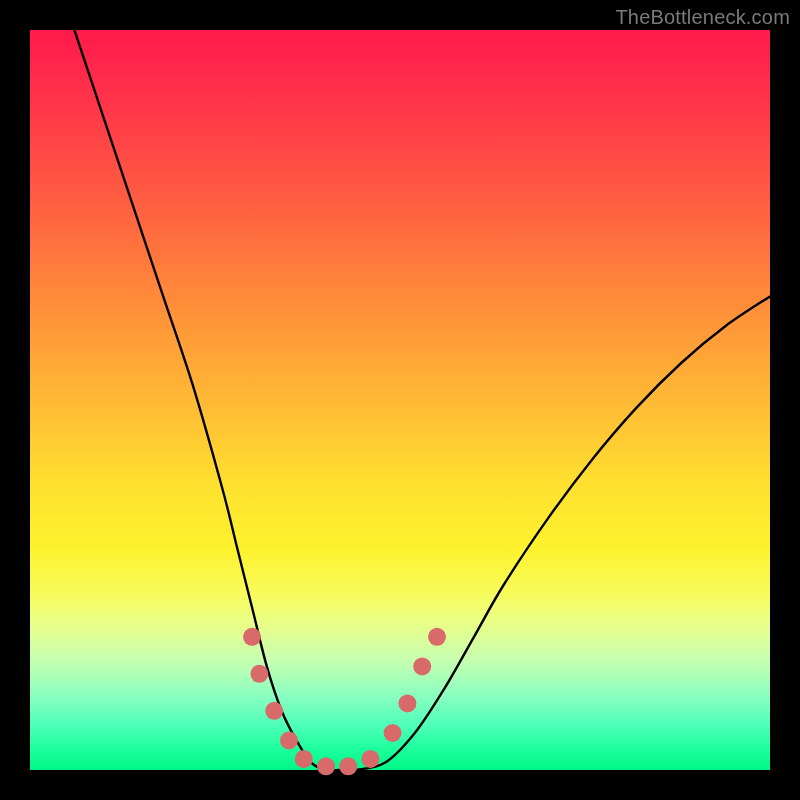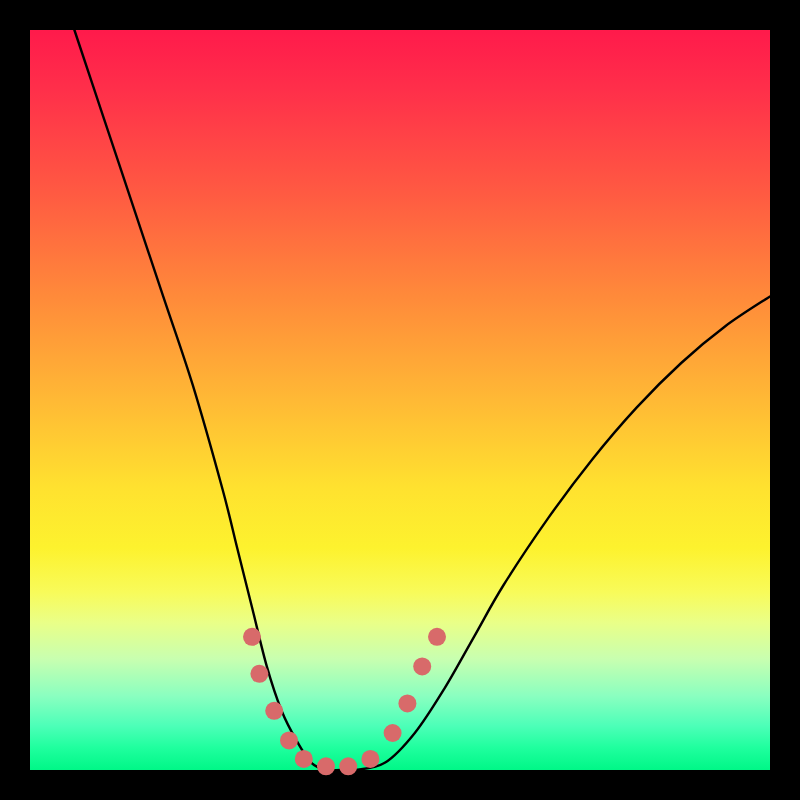--- a/index.html
+++ b/index.html
@@ -57,20 +57,21 @@
     top: 0;
     width: 740px;
     height: 740px;
     overflow: visible;
   }
 </style>
 </head>
 <body>
 
 <div class="frame">
+  <div class="watermark">TheBottleneck.com</div>
 
   <div class="plot-area">
     <svg class="curve" viewBox="0 0 740 740" preserveAspectRatio="none">
       <path id="curve-path" fill="none" stroke="#000" stroke-width="2.4" stroke-linecap="round" d="M 44.40 0.00 C 49.33 14.80, 64.13 59.20, 74.00 88.80 C 83.87 118.40, 93.73 148.00, 103.60 177.60 C 113.47 207.20, 123.33 236.80, 133.20 266.40 C 143.07 296.00, 152.93 323.13, 162.80 355.20 C 172.67 387.27, 185.00 431.67, 192.40 458.80 C 199.80 485.93, 202.27 498.27, 207.20 518.00 C 212.13 537.73, 217.07 557.47, 222.00 577.20 C 226.93 596.93, 231.87 619.13, 236.80 636.40 C 241.73 653.67, 246.67 668.47, 251.60 680.80 C 256.53 693.13, 261.47 701.77, 266.40 710.40 C 271.33 719.03, 276.27 727.67, 281.20 732.60 C 286.13 737.53, 291.07 738.77, 296.00 740.00 C 300.93 741.23, 305.87 740.00, 310.80 740.00 C 315.73 740.00, 318.20 741.23, 325.60 740.00 C 333.00 738.77, 345.33 738.77, 355.20 732.60 C 365.07 726.43, 374.93 715.33, 384.80 703.00 C 394.67 690.67, 404.53 674.63, 414.40 658.60 C 424.27 642.57, 434.13 624.07, 444.00 606.80 C 453.87 589.53, 461.27 574.73, 473.60 555.00 C 485.93 535.27, 503.20 509.37, 518.00 488.40 C 532.80 467.43, 547.60 447.70, 562.40 429.20 C 577.20 410.70, 592.00 393.43, 606.80 377.40 C 621.60 361.37, 636.40 346.57, 651.20 333.00 C 666.00 319.43, 680.80 307.10, 695.60 296.00 C 710.40 284.90, 732.60 271.33, 740.00 266.40"></path>
       <g id="marker-group">
           <circle cx="222.00" cy="606.80" r="9" fill="#d86a6a"></circle>
           <circle cx="229.40" cy="643.80" r="9" fill="#d86a6a"></circle>
           <circle cx="244.20" cy="680.80" r="9" fill="#d86a6a"></circle>
           <circle cx="259.00" cy="710.40" r="9" fill="#d86a6a"></circle>
           <circle cx="273.80" cy="728.90" r="9" fill="#d86a6a"></circle>

